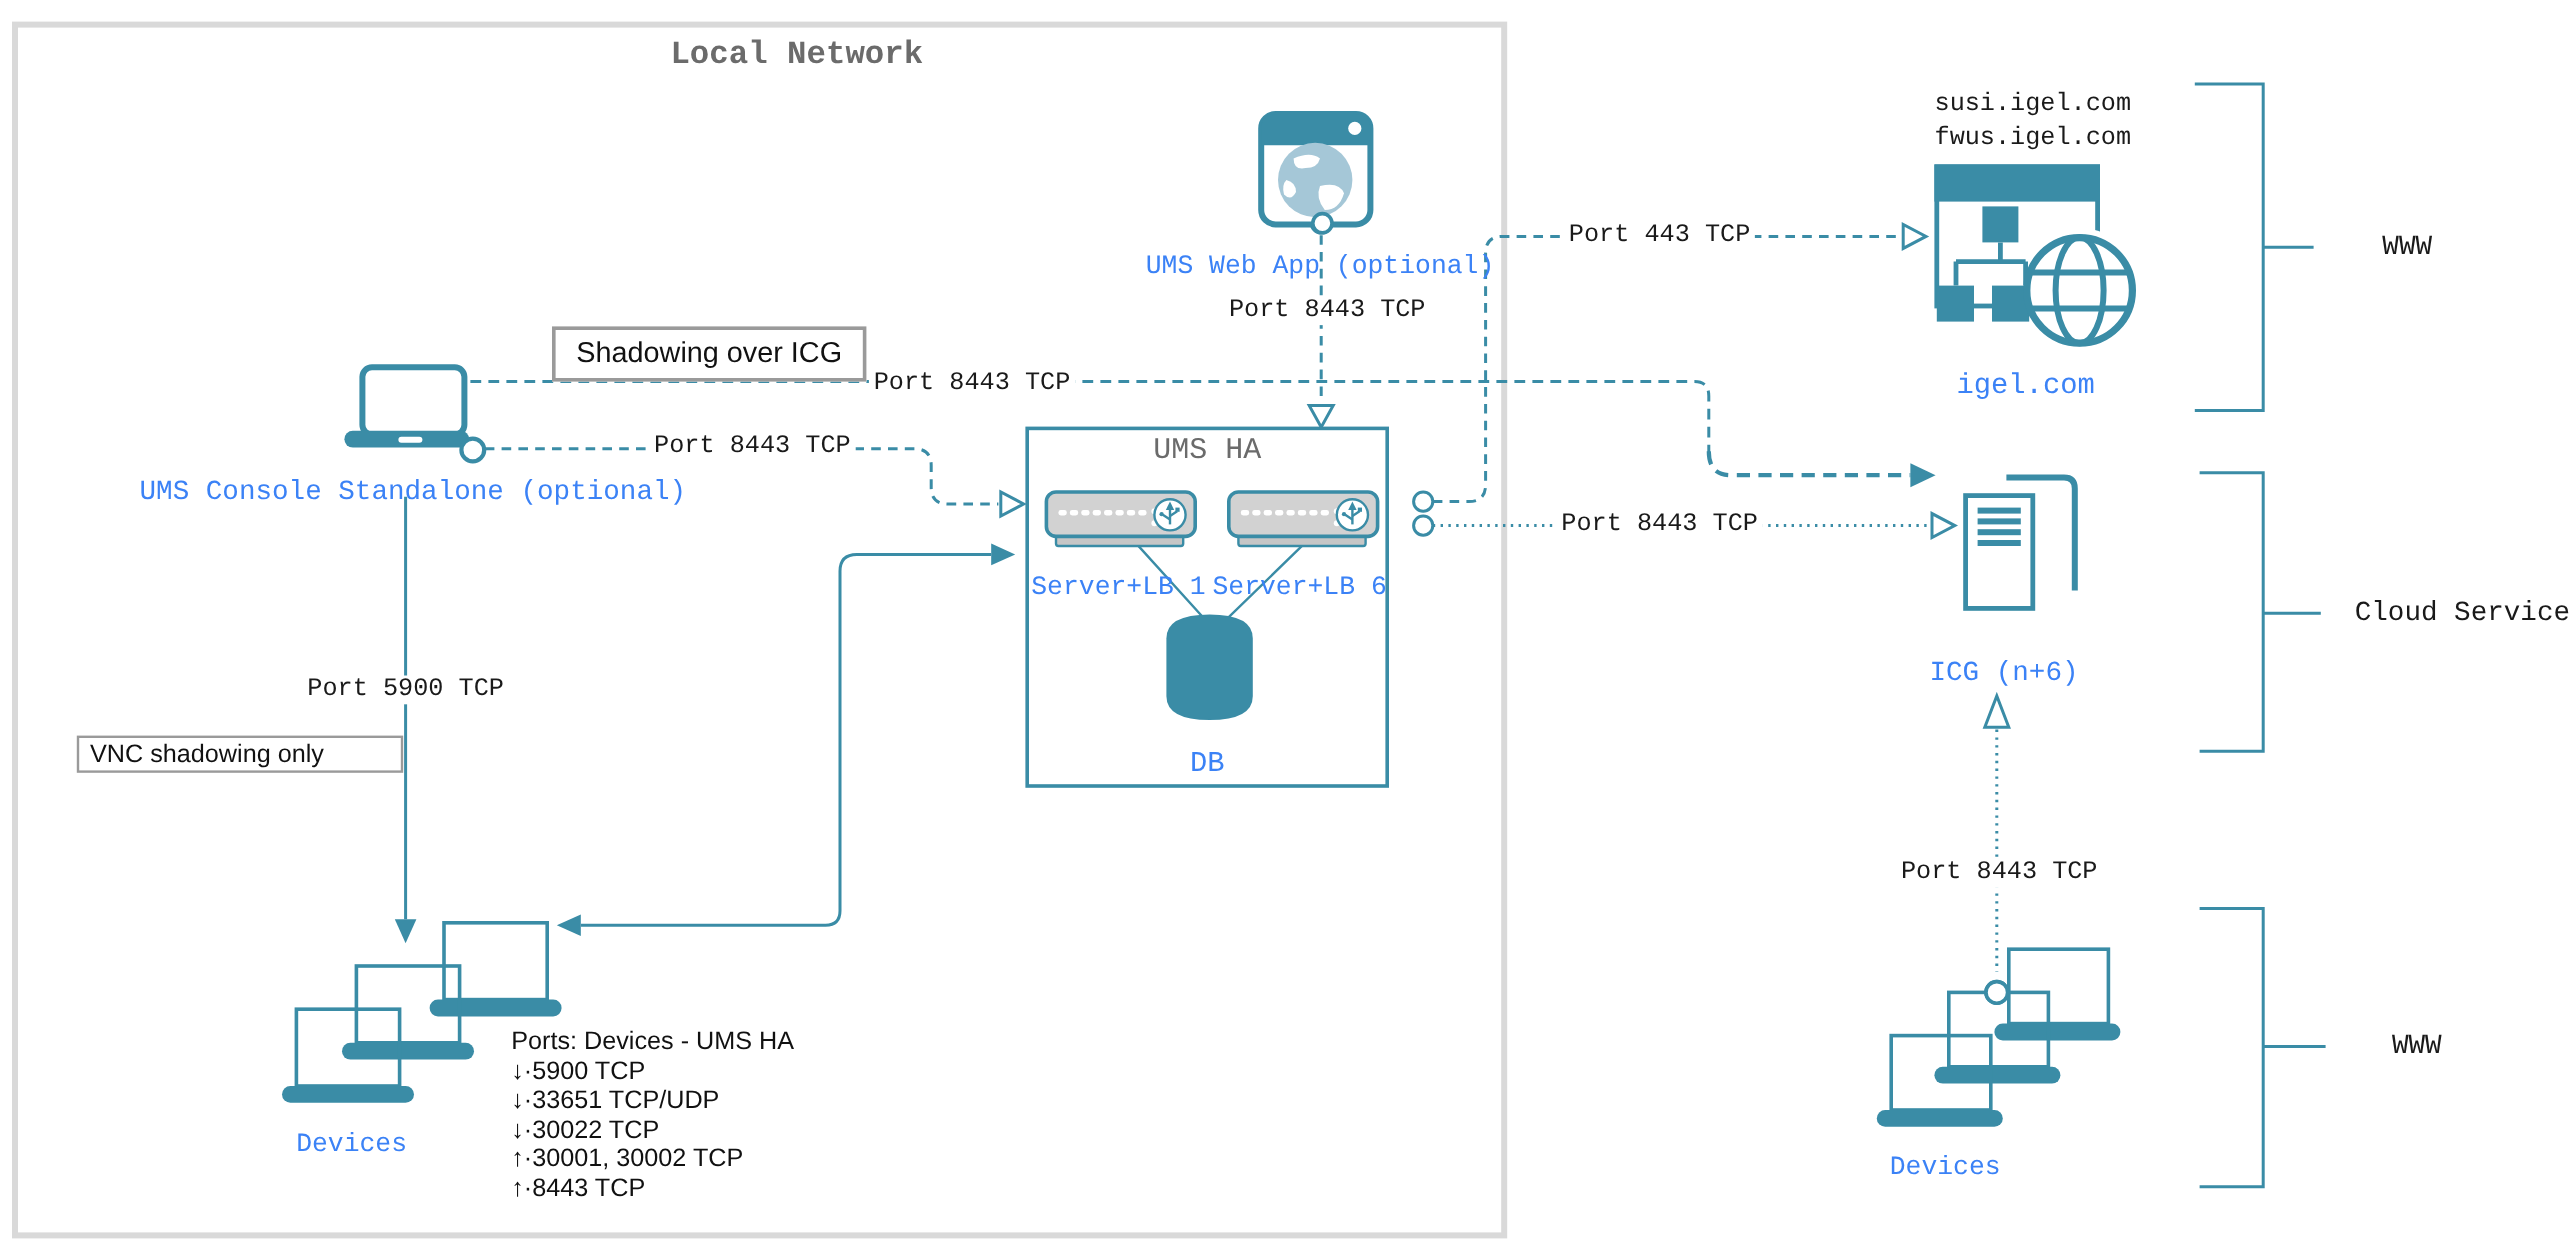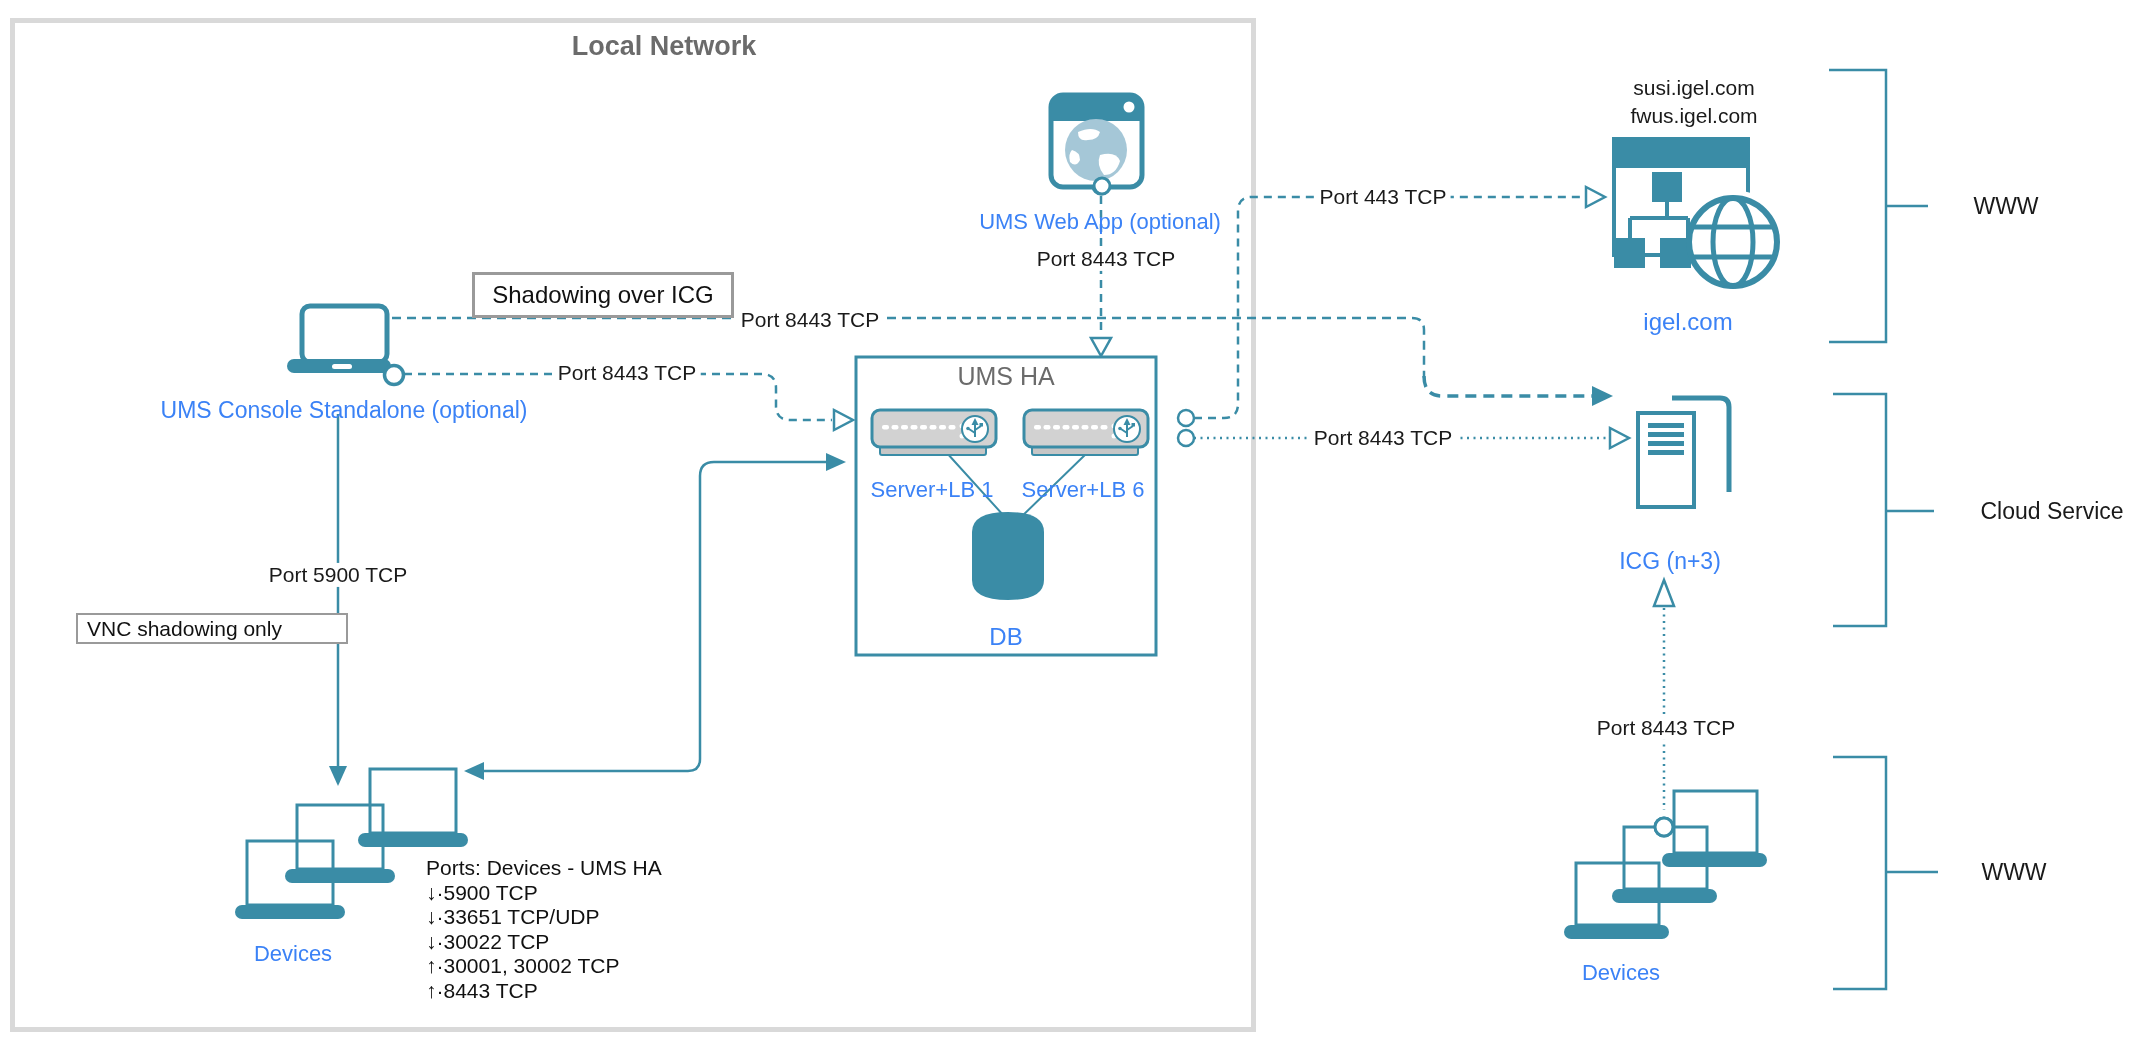--- a/index.html
+++ b/index.html
@@ -2,30 +2,30 @@
 <html><head>
 <meta charset="utf-8">
 <style>
   html,body{margin:0;padding:0;background:#fff;}
   .canvas{position:relative;width:2144px;height:1044px;background:#fff;
           font-family:"Liberation Sans", sans-serif;overflow:hidden;}
   .lnbox{position:absolute;left:10px;top:18px;width:1236px;height:1004px;
          border:5px solid #d9d9d9;background:transparent;}
   svg.layer{position:absolute;left:0;top:0;}
   .lbl{position:absolute;transform:translate(-50%,-50%);white-space:nowrap;
-       color:#1a1a1a;font-size:21px;line-height:1.15;}
+       color:#1a1a1a;font-size:21px;line-height:1.15;font-family:Liberation Mono, monospace;}
   .teal{color:#3b82f6;margin-top:10px;}
   .gray{color:#6b6b6b;}
   .port{background:#fff;padding:0 4px;}
   .title{font-size:27px;font-weight:bold;color:#6b6b6b;}
   .nodelab{font-size:22px;}
   .big{font-size:24px;}
   .mid{font-size:23px;}
   .callout{position:absolute;background:#fff;border:3px solid #9a9a9a;
-           display:flex;align-items:center;color:#111;margin-left:12px;}
+           display:flex;align-items:center;color:#111;}
   .callout.shadowing{left:460px;top:272px;width:256px;height:40px;
            justify-content:center;font-size:24px;}
   .callout.vnc{left:64px;top:613px;width:259px;height:27px;border-width:2px;
            padding-left:9px;font-size:21px;}
   .portsnote{position:absolute;left:410px;top:856px;font-size:21px;
            line-height:24.5px;color:#111;margin-left:16px;}
 </style>
 </head>
 <body>
 
@@ -247,20 +247,20 @@
     <div>↑·8443 TCP</div>
   </div>
 
   <div class="lbl" style="left:1694px;top:88px">susi.igel.com</div>
   <div class="lbl" style="left:1694px;top:116px">fwus.igel.com</div>
   <div class="lbl port" style="left:1383px;top:197px">Port 443 TCP</div>
   <div class="lbl teal big" style="left:1688px;top:312px">igel.com</div>
   <div class="lbl mid" style="left:2006px;top:206px">WWW</div>
 
   <div class="lbl port" style="left:1383px;top:438px">Port 8443 TCP</div>
-  <div class="lbl teal mid" style="left:1670px;top:551px">ICG (n+3)</div>
+  <div class="lbl teal mid" style="left:1670px;top:551px">ICG (n+6)</div>
   <div class="lbl mid" style="left:2052px;top:511px">Cloud Service</div>
 
   <div class="lbl port" style="left:1666px;top:728px">Port 8443 TCP</div>
   <div class="lbl teal nodelab" style="left:1621px;top:963px">Devices</div>
   <div class="lbl mid" style="left:2014px;top:872px">WWW</div>
 
 </div>
 
 </body></html>

